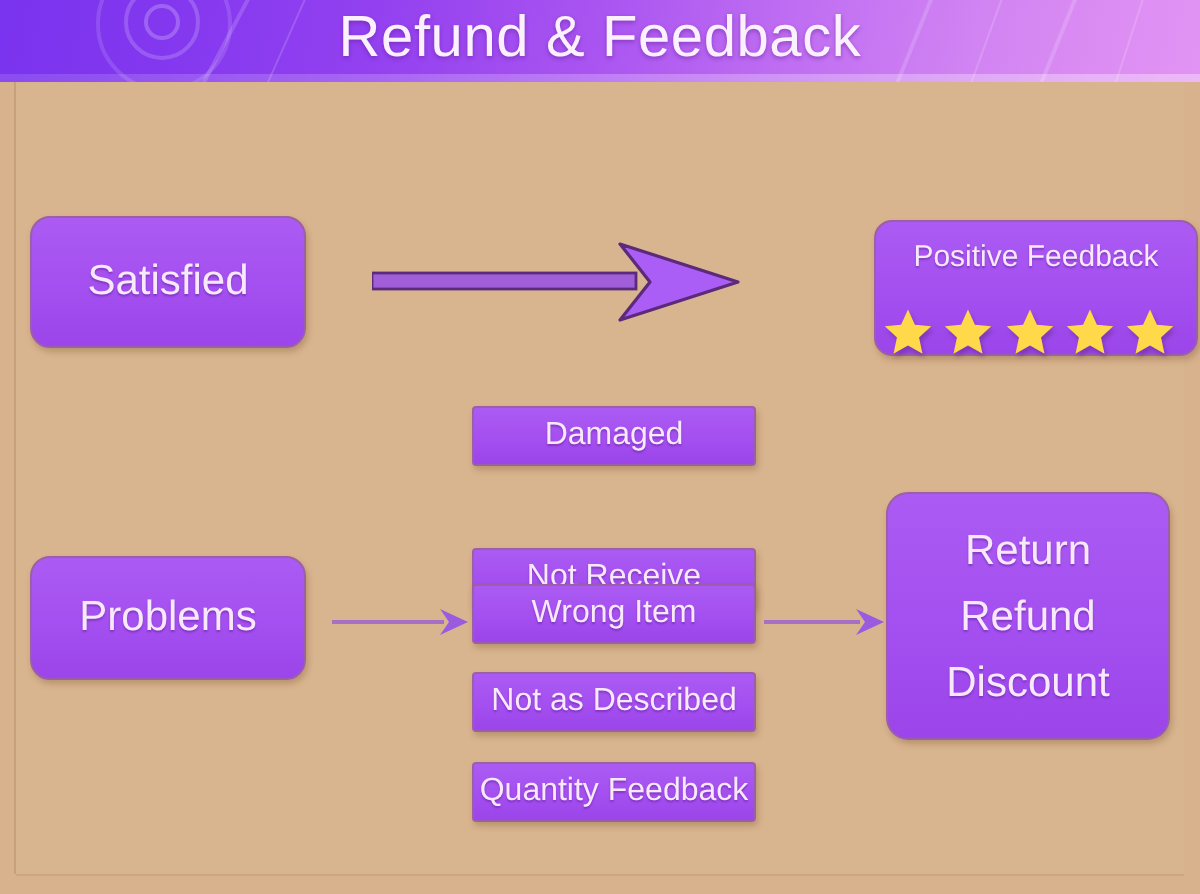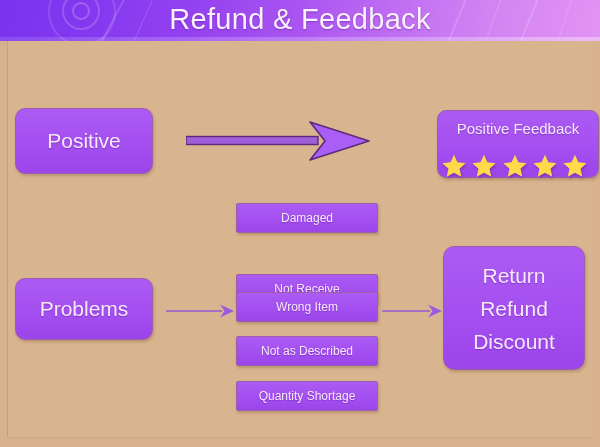--- a/index.html
+++ b/index.html
@@ -142,21 +142,21 @@
     width: 26px; height: 26px;
     display: block;
     filter: drop-shadow(1px 2px 1px rgba(90,40,120,.45));
   }
 
   
   .mbox {
     position: absolute;
     left: 236px;
     width: 142px; height: 30px;
-    font-size: 12px;
+    font-size: 16px;
     border-radius: 2px;
   }
 
   
   #big-arrow {
     position: absolute;
     left: 186px; top: 119px;
     width: 184px; height: 44px;
   }
 
@@ -184,21 +184,21 @@
     <div class="streak" style="left:128px; top:-10px; width:2px; height:80px; transform:rotate(28deg);"></div>
     <div class="streak" style="left:158px; top:-14px; width:1px; height:80px; transform:rotate(24deg);"></div>
     <div class="streak" style="left:470px; top:-14px; width:2px; height:80px; transform:rotate(22deg);"></div>
     <div class="streak" style="left:506px; top:-16px; width:1px; height:84px; transform:rotate(20deg);"></div>
     <div class="streak" style="left:542px; top:-14px; width:2px; height:80px; transform:rotate(22deg);"></div>
     <div class="streak" style="left:576px; top:-16px; width:1px; height:84px; transform:rotate(18deg);"></div>
     <div id="banner-title">Refund &amp; Feedback</div>
   </div>
 
   <div id="box-satisfied" class="pbox round">
-    <span>Positive</span>
+    <span>Satisfied</span>
   </div>
 
   <svg id="big-arrow" viewBox="0 0 184 44">
 
     <rect x="0" y="17.5" width="132" height="8" fill="#a05fd8" stroke="#5b2a7a" stroke-width="1.4"></rect>
 
     <path d="M 124 3 L 183 22 L 124 41 L 139 22 Z" fill="#ab5ef5" stroke="#5b2a7a" stroke-width="1.6" stroke-linejoin="round"></path>
   </svg>
 
   <div id="box-positive" class="pbox">
@@ -238,21 +238,21 @@
   <div class="mbox pbox" style="top:248px;margin-top:26px;">
     <span>Not Receive</span>
   </div>
   <div class="mbox pbox" style="top:336px;">
     <span>Not as Described</span>
   </div>
   <div class="mbox pbox" style="top:292px;">
     <span>Wrong Item</span>
   </div>
   <div class="mbox pbox" style="top:381px;">
-    <span>Quantity Shortage</span>
+    <span>Quantity Feedback</span>
   </div>
 
   <svg id="arrow-outcome" class="thin-arrow" viewBox="0 0 60 20">
     <line x1="0" y1="10" x2="48" y2="10" stroke="#a86fc4" stroke-width="2"></line>
     <path d="M46 3.5 L60 10 L46 16.5 L50.5 10 Z" fill="#9b5ae0"></path>
   </svg>
 
   <div id="box-outcome" class="pbox">
     <span class="oline">Return</span>
     <span class="oline">Refund</span>

